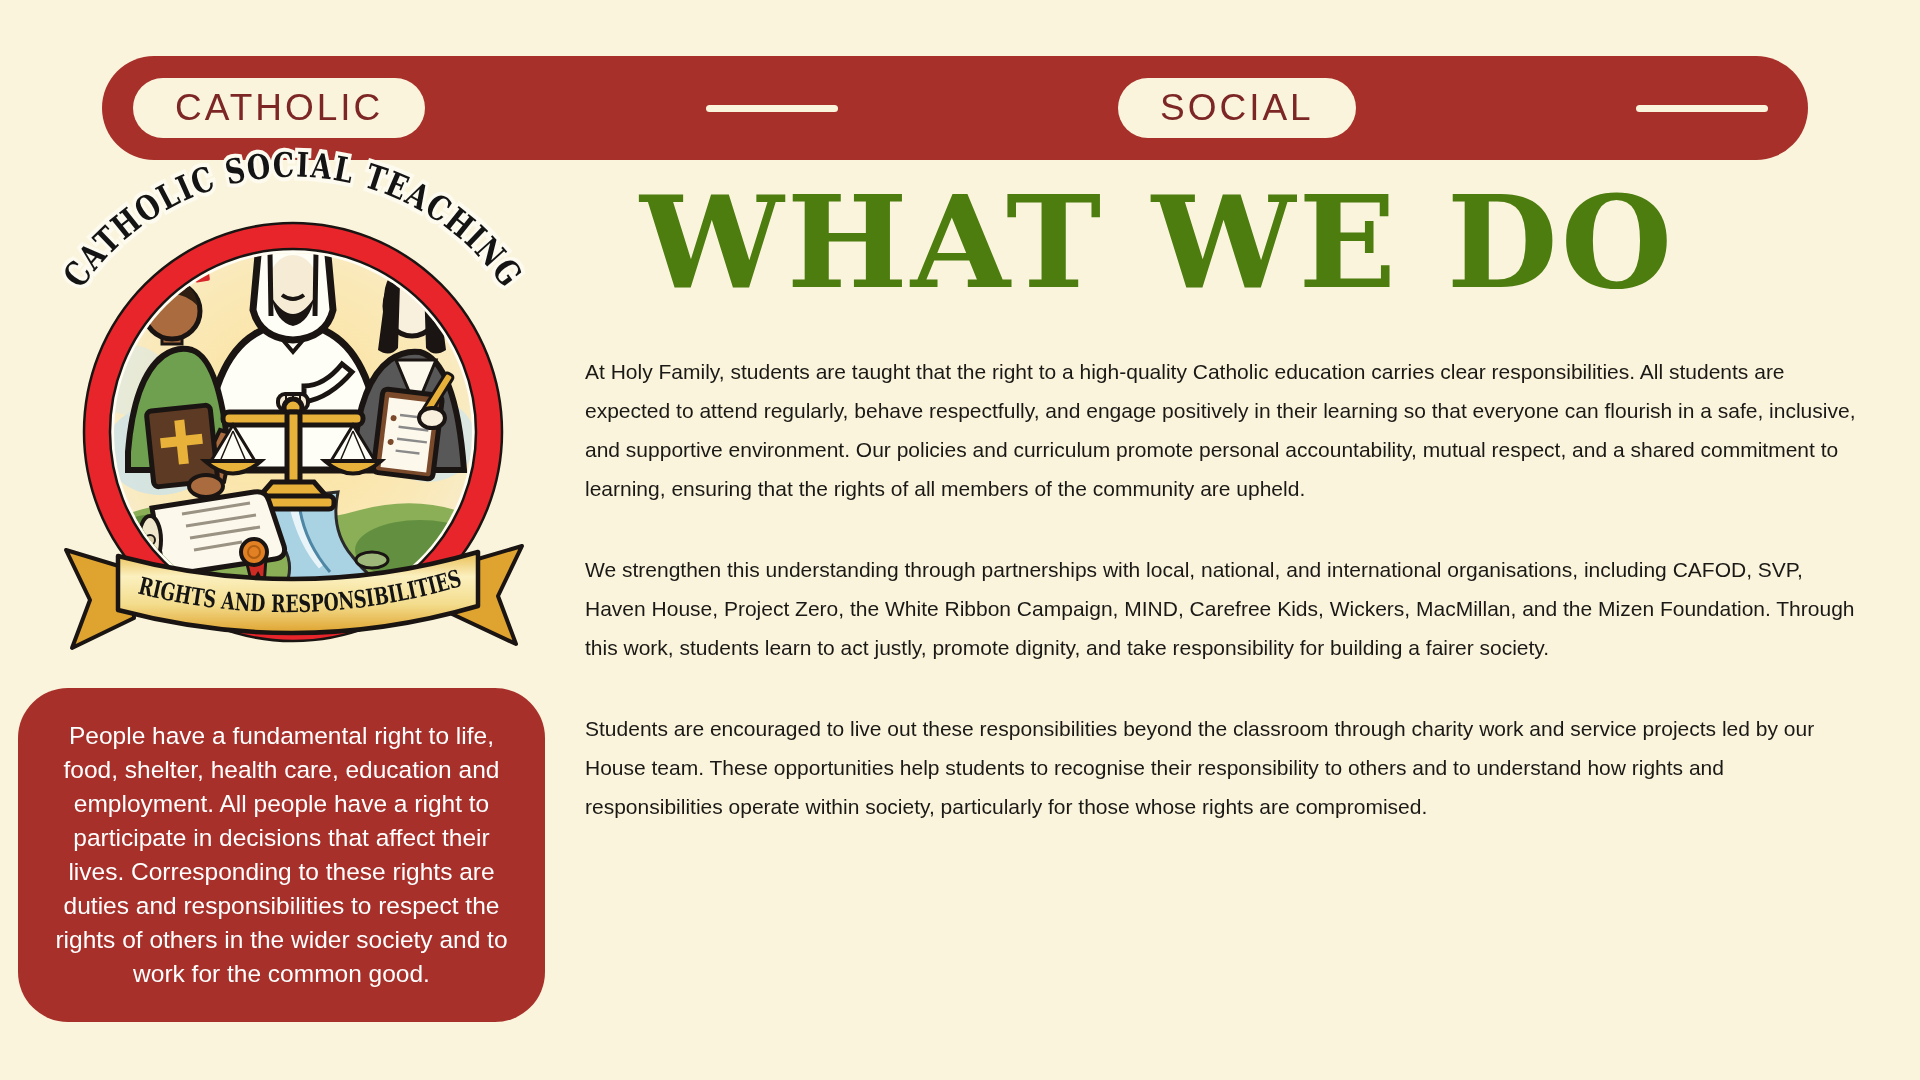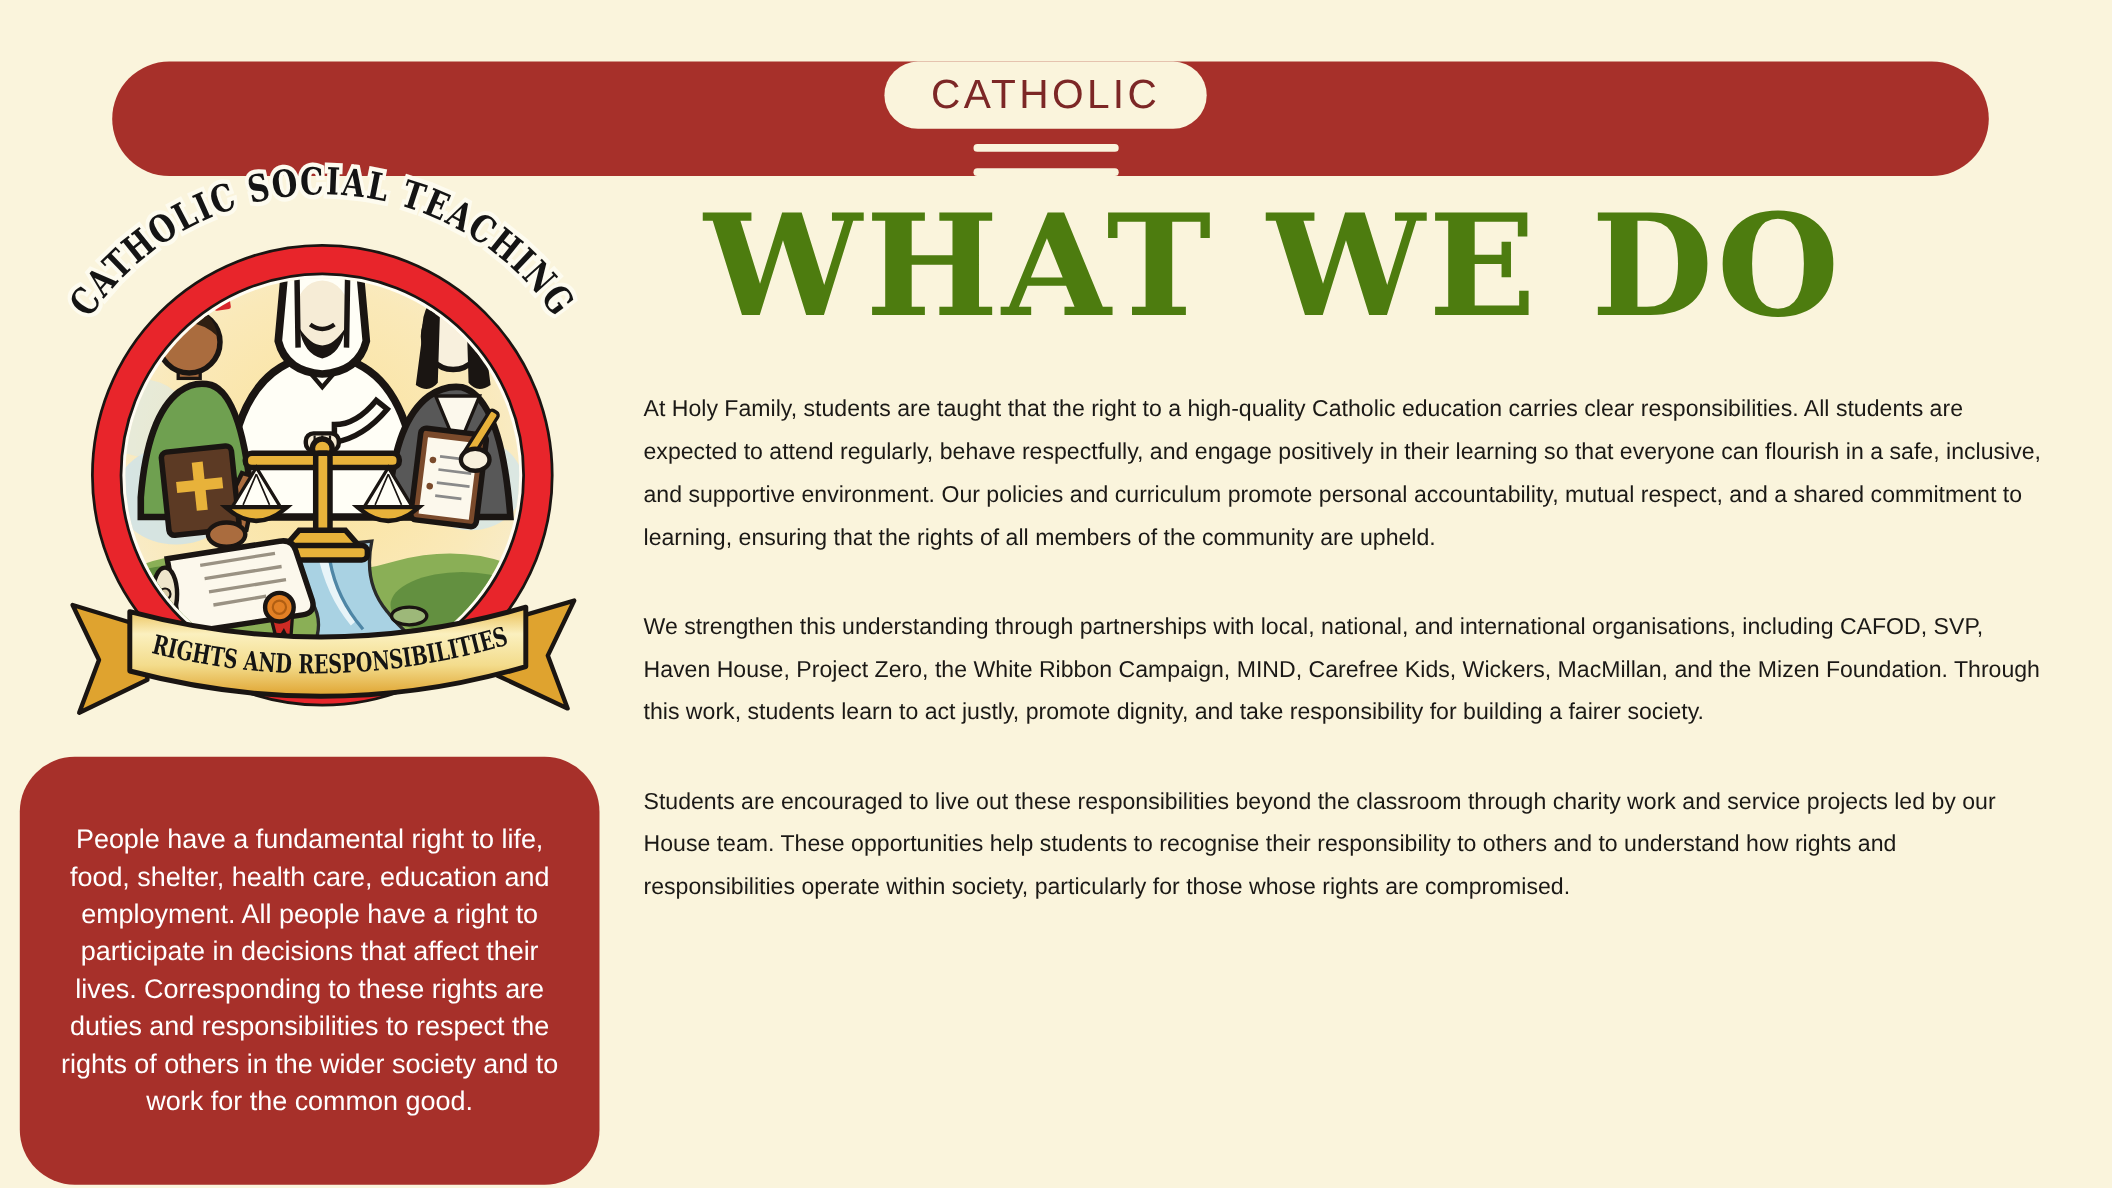--- a/index.html
+++ b/index.html
@@ -4,35 +4,35 @@
 <style>
   html,body{margin:0;padding:0;}
   body{width:1920px;height:1080px;font-family:"Liberation Sans",sans-serif;}
   .page{position:relative;width:1920px;height:1080px;background:#FAF4DC;overflow:hidden;}
 
   
   .banner{
     position:absolute;left:102px;top:56px;width:1706px;height:104px;
     background:#A7302A;border-radius:52px;
     display:flex;align-items:center;justify-content:space-between;
-    padding:0 40px 0 31px;box-sizing:border-box;flex-direction:column;
+    padding:0 40px 0 31px;box-sizing:border-box;
   }
   .pill{
     background:#FAF4DC;border-radius:34px;padding:10px 42px;
     color:#7C2726;font-size:37px;letter-spacing:3px;line-height:1.1;
     font-family:"Liberation Sans",sans-serif;
   }
   .dash{width:132px;height:7px;background:#FAF4DC;border-radius:4px;}
 
   
   .logo-svg{position:absolute;left:40px;top:140px;width:540px;height:660px;}
 
   
   .principle-box{
-    position:absolute;left:18px;top:688px;width:527px;height:389px;
+    position:absolute;left:18px;top:688px;width:527px;height:334px;
     background:#A7302A;border-radius:50px;
     display:flex;align-items:center;justify-content:center;
     box-sizing:border-box;padding:0 34px;
   }
   .principle-box p{
     margin:0;color:#FFFFFF;font-size:24.5px;line-height:34px;text-align:center;
   }
 
   
   .page-title{
@@ -49,20 +49,21 @@
   .body-copy p:last-child{margin-bottom:0;}
 </style>
 </head>
 <body>
 
 <div class="page">
 
   <div class="banner">
     <div class="pill">CATHOLIC</div>
     <div class="dash"></div>
+    <div class="pill">SOCIAL</div>
     <div class="dash"></div>
   </div>
 
   <svg class="logo-svg" viewBox="40 140 540 660">
     <defs>
       <radialGradient id="glow" cx="0.5" cy="0.45" r="0.6">
         <stop offset="0%" stop-color="#FBE29B"></stop>
         <stop offset="70%" stop-color="#FAE9B9"></stop>
         <stop offset="100%" stop-color="#F7EDCF"></stop>
       </radialGradient>

